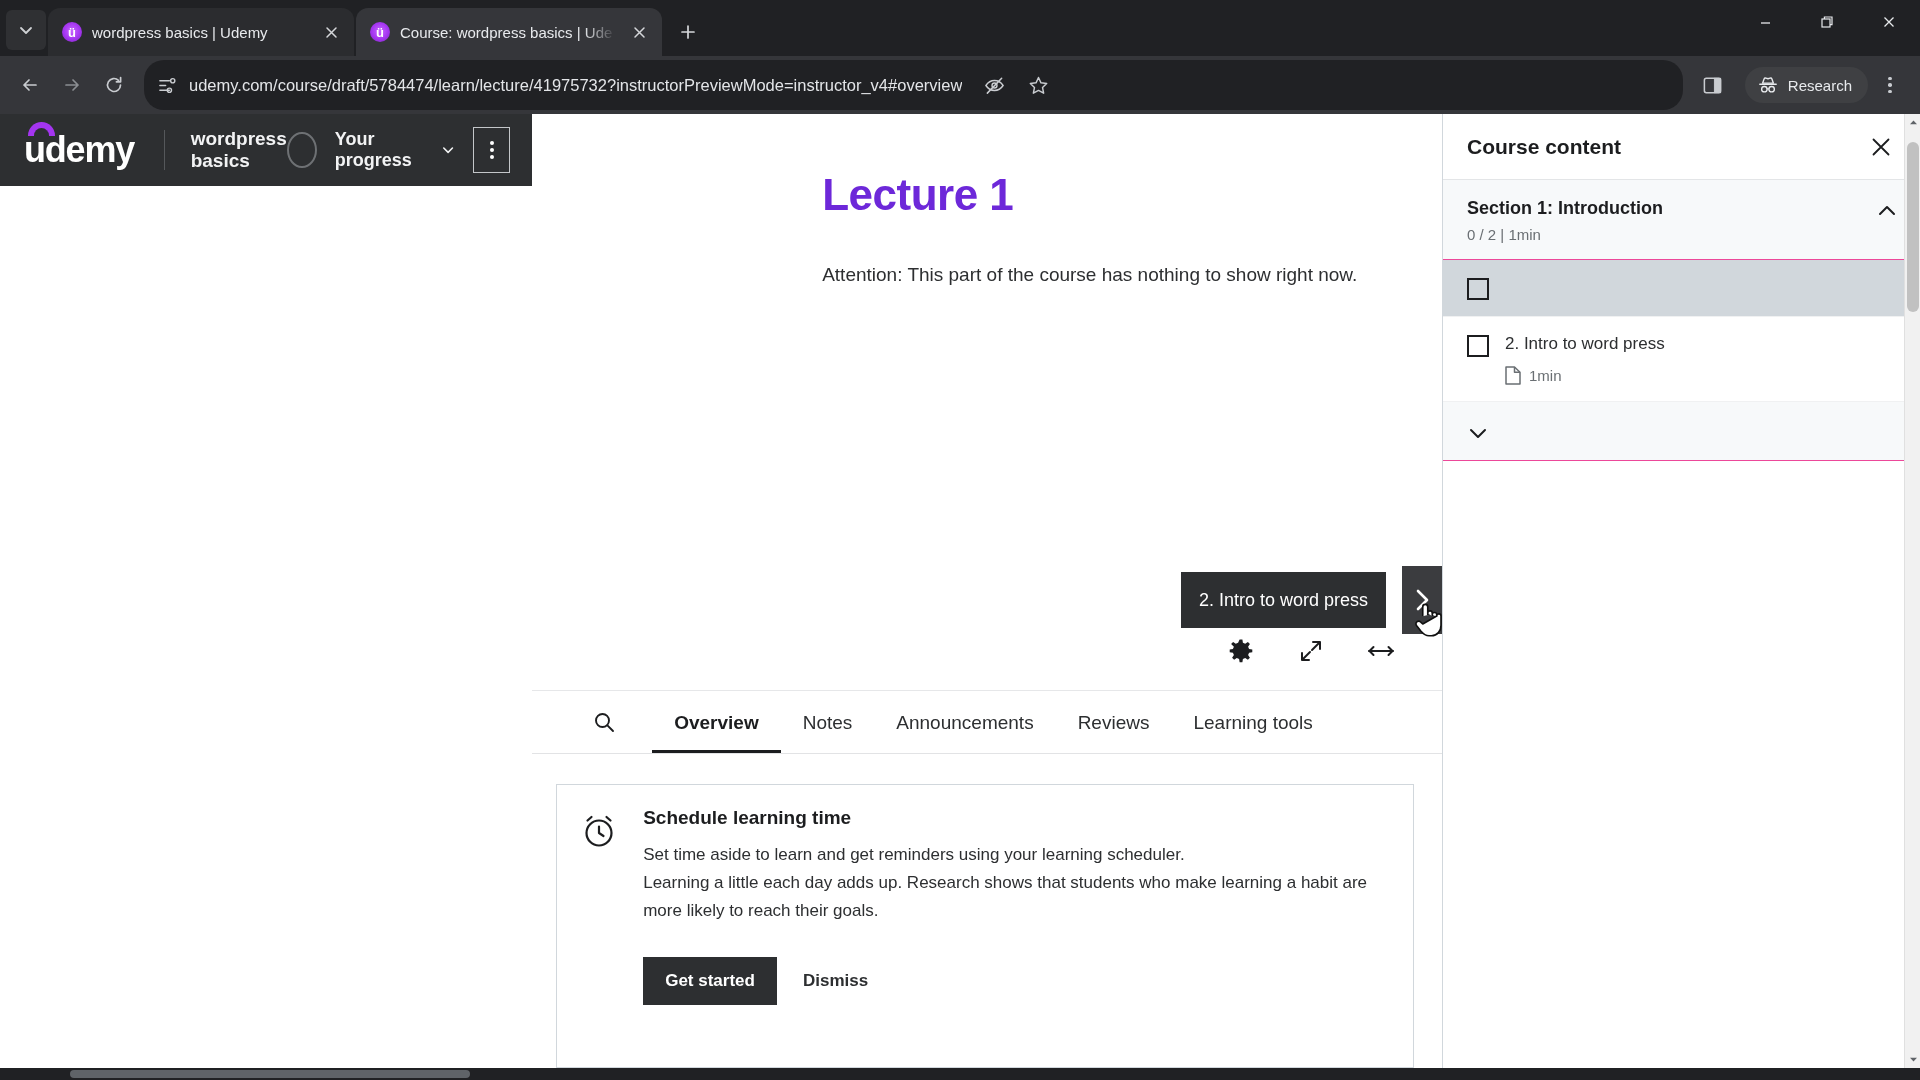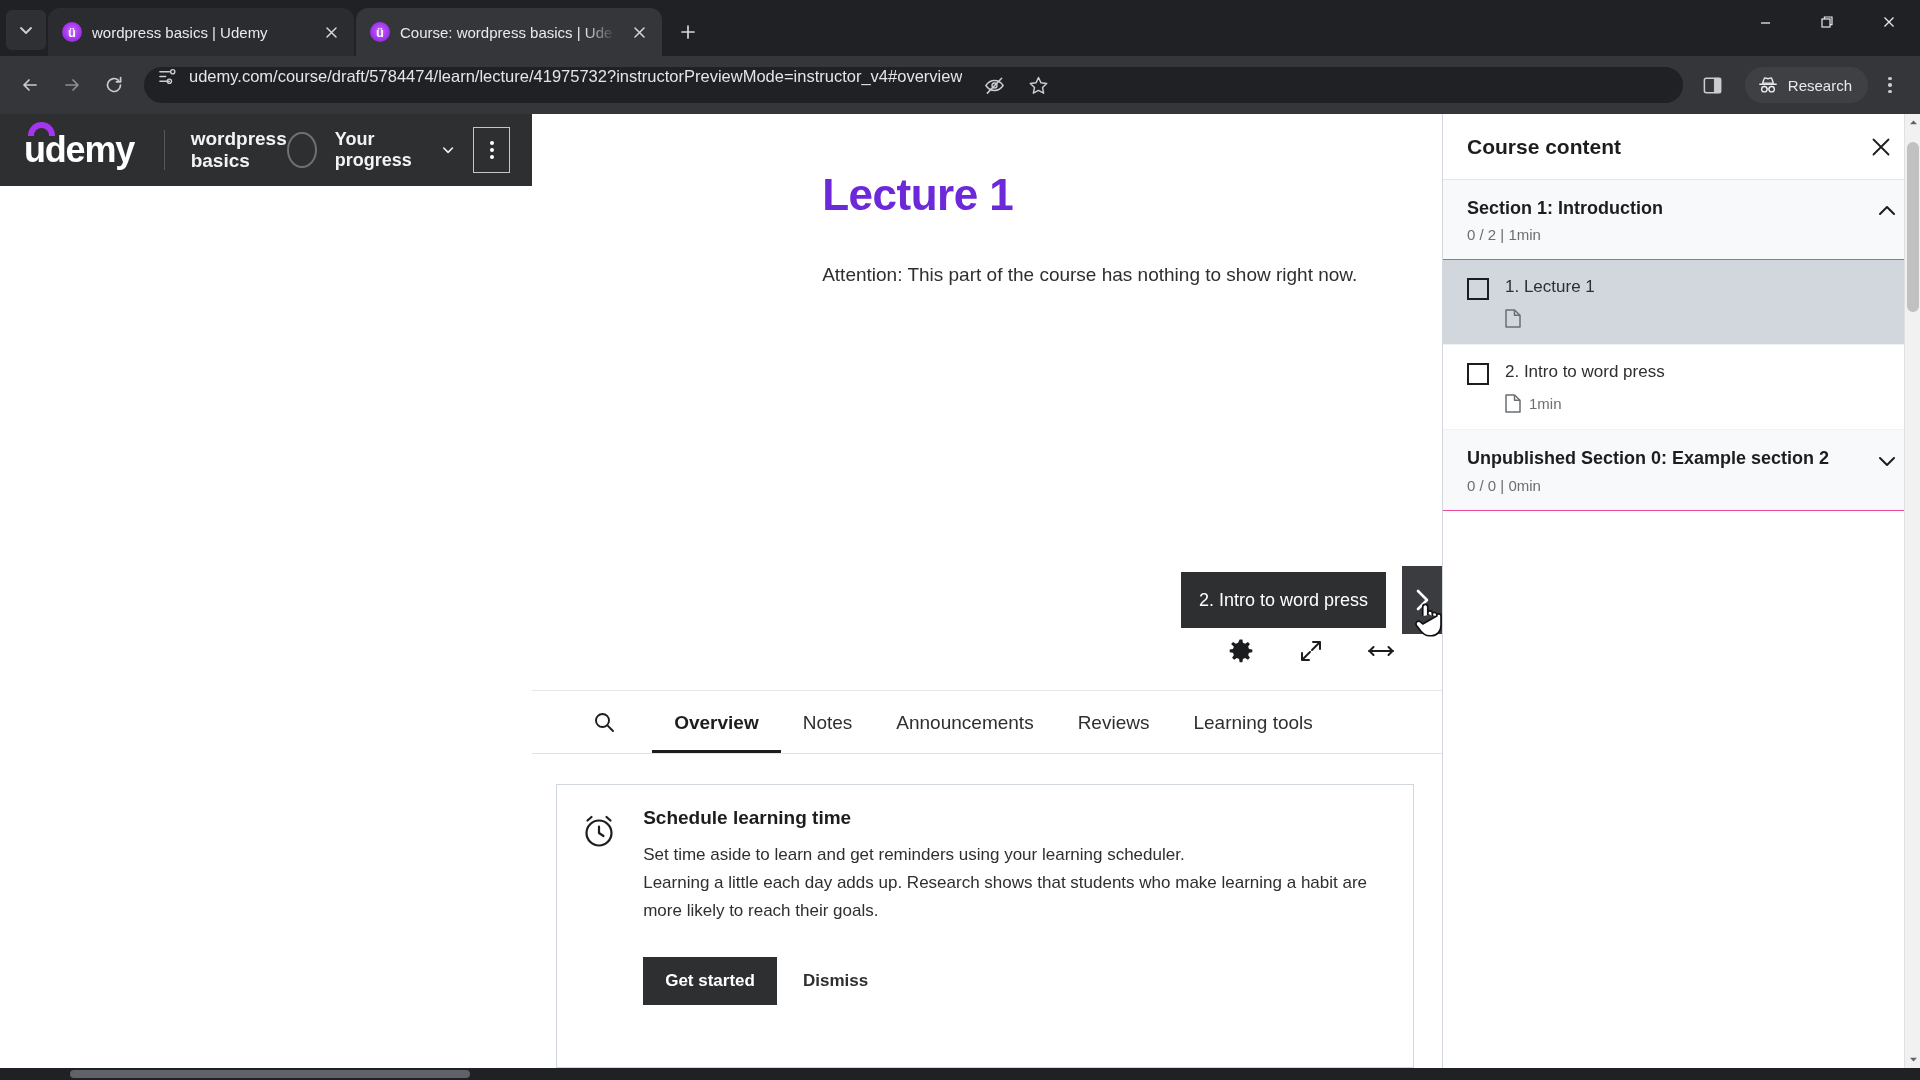--- a/index.html
+++ b/index.html
@@ -58,22 +58,22 @@
   .toolbar {
     height: 58px; background: #35363a; display: flex; align-items: center;
     padding: 0 10px; gap: 2px; flex: 0 0 58px;
   }
   .tb-icon {
     width: 40px; height: 40px; border-radius: 50%;
     display: flex; align-items: center; justify-content: center; flex: 0 0 40px;
   }
   .tb-icon svg { stroke: #c9ccd0; fill: none; }
   .omnibox {
-    flex: 1 1 auto; height: 36px; background: #202124; border-radius: 20px;
-    display: flex; padding: 0 14px; gap: 12px; margin: 6px 8px;
+    flex: 1 1 auto; height: 50px; background: #202124; border-radius: 20px;
+    display: flex; align-items: center; padding: 0 14px; gap: 12px; margin: 6px 8px;
     min-width: 0;
   }
   .omnibox .urltext {
     color: #e3e5e8; font-size: 16.5px; white-space: nowrap; overflow: hidden;
     text-overflow: ellipsis;
   }
   .omni-right { display: flex; align-items: center; gap: 4px; }
   .incognito-pill {
     height: 36px; background: #3f4043; border-radius: 18px; display: flex;
     align-items: center; gap: 9px; padding: 0 16px 0 12px; margin-left: 10px;
@@ -467,51 +467,37 @@
                 <div class="section-title">Section 1: Introduction</div>
                 <div class="section-meta">0 / 2 | 1min</div>
               </div>
               <svg class="chev" viewBox="0 0 22 22">
                 <path d="M4 14l7-7 7 7" fill="none" stroke="#1c1d1f" stroke-width="2" stroke-linecap="round" stroke-linejoin="round"></path>
               </svg>
             </div>
 
             <div class="lec-item selected">
               <span class="lec-check"></span>
-              <div class="lec-main">
-                <div class="lec-title">1. Lecture 1</div>
-                <div class="lec-meta">
-                  <svg width="16" height="19" viewBox="0 0 16 19">
-                    <path d="M1 1h8.5L15 6.3V18H1z" fill="none" stroke="#6a6f73" stroke-width="1.5" stroke-linejoin="round"></path>
-                    <path d="M9.5 1v5.3H15" fill="none" stroke="#6a6f73" stroke-width="1.5" stroke-linejoin="round"></path>
-                  </svg>
-                  <span></span>
-                </div>
-              </div>
             </div>
 
             <div class="lec-item">
               <span class="lec-check"></span>
               <div class="lec-main">
                 <div class="lec-title">2. Intro to word press</div>
                 <div class="lec-meta">
                   <svg width="16" height="19" viewBox="0 0 16 19">
                     <path d="M1 1h8.5L15 6.3V18H1z" fill="none" stroke="#6a6f73" stroke-width="1.5" stroke-linejoin="round"></path>
                     <path d="M9.5 1v5.3H15" fill="none" stroke="#6a6f73" stroke-width="1.5" stroke-linejoin="round"></path>
                   </svg>
                   <span>1min</span>
                 </div>
               </div>
             </div>
 
             <div class="section-head">
-              <div class="sh-txt">
-                <div class="section-title">Unpublished Section 0: Example section 2</div>
-                <div class="section-meta">0 / 0 | 0min</div>
-              </div>
               <svg class="chev" viewBox="0 0 22 22">
                 <path d="M4 8l7 7 7-7" fill="none" stroke="#1c1d1f" stroke-width="2" stroke-linecap="round" stroke-linejoin="round"></path>
               </svg>
             </div>
 
           </div>
         </div>
       </div>
     </div>
 

